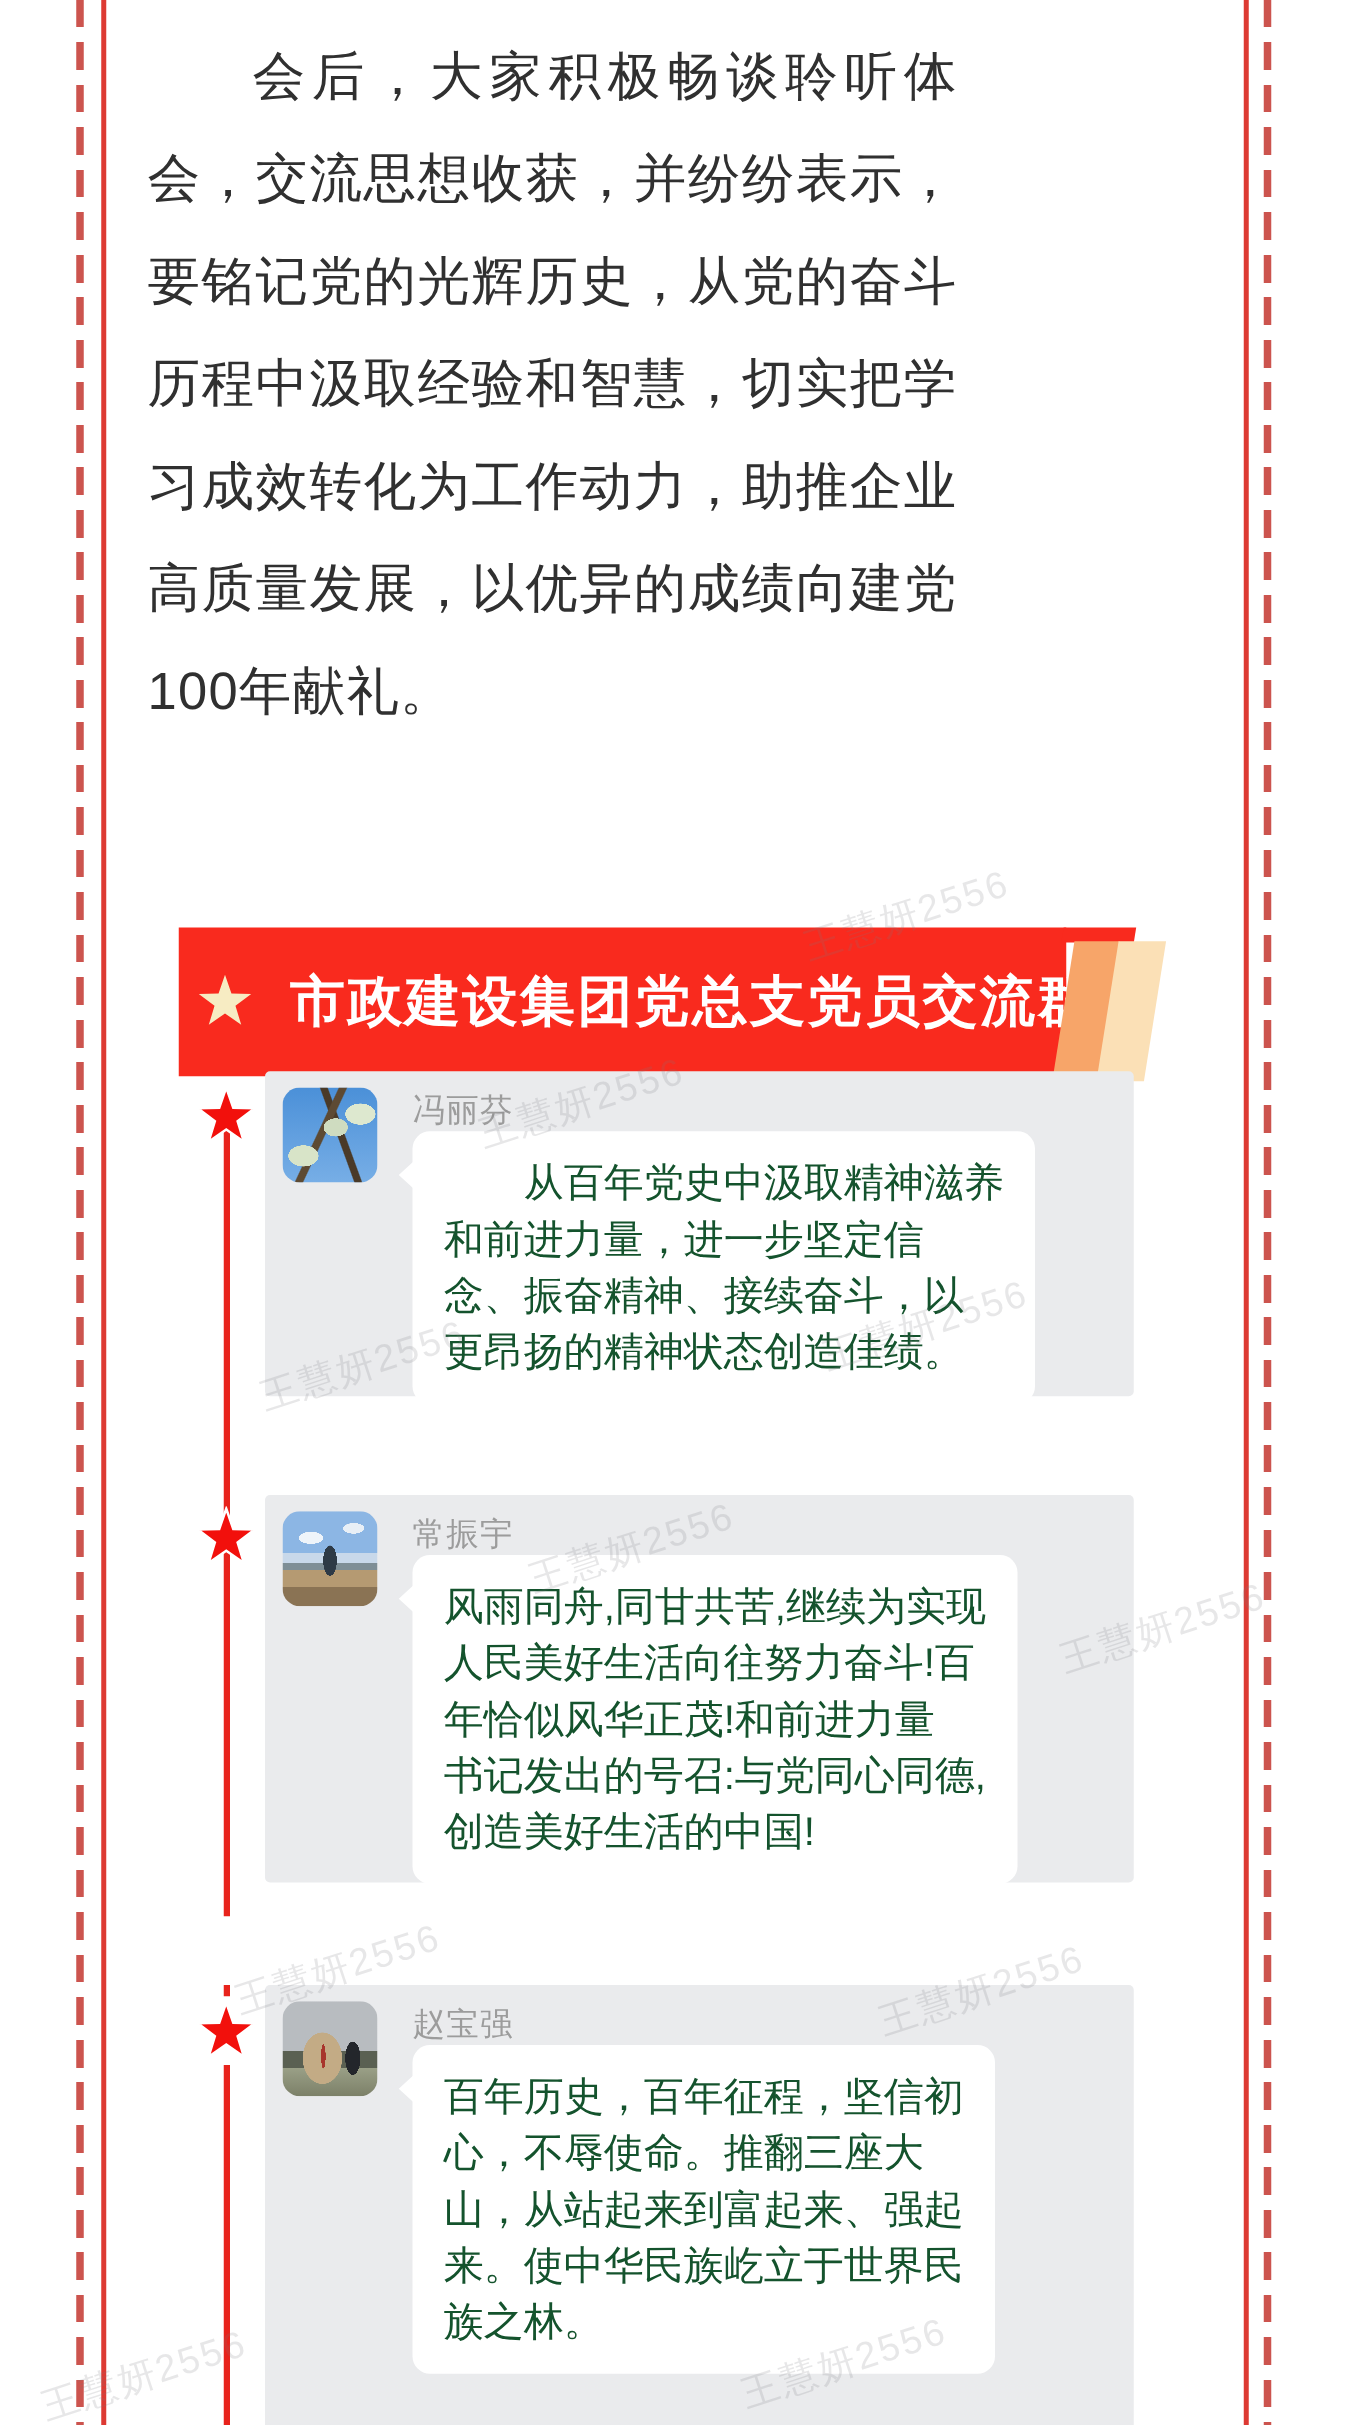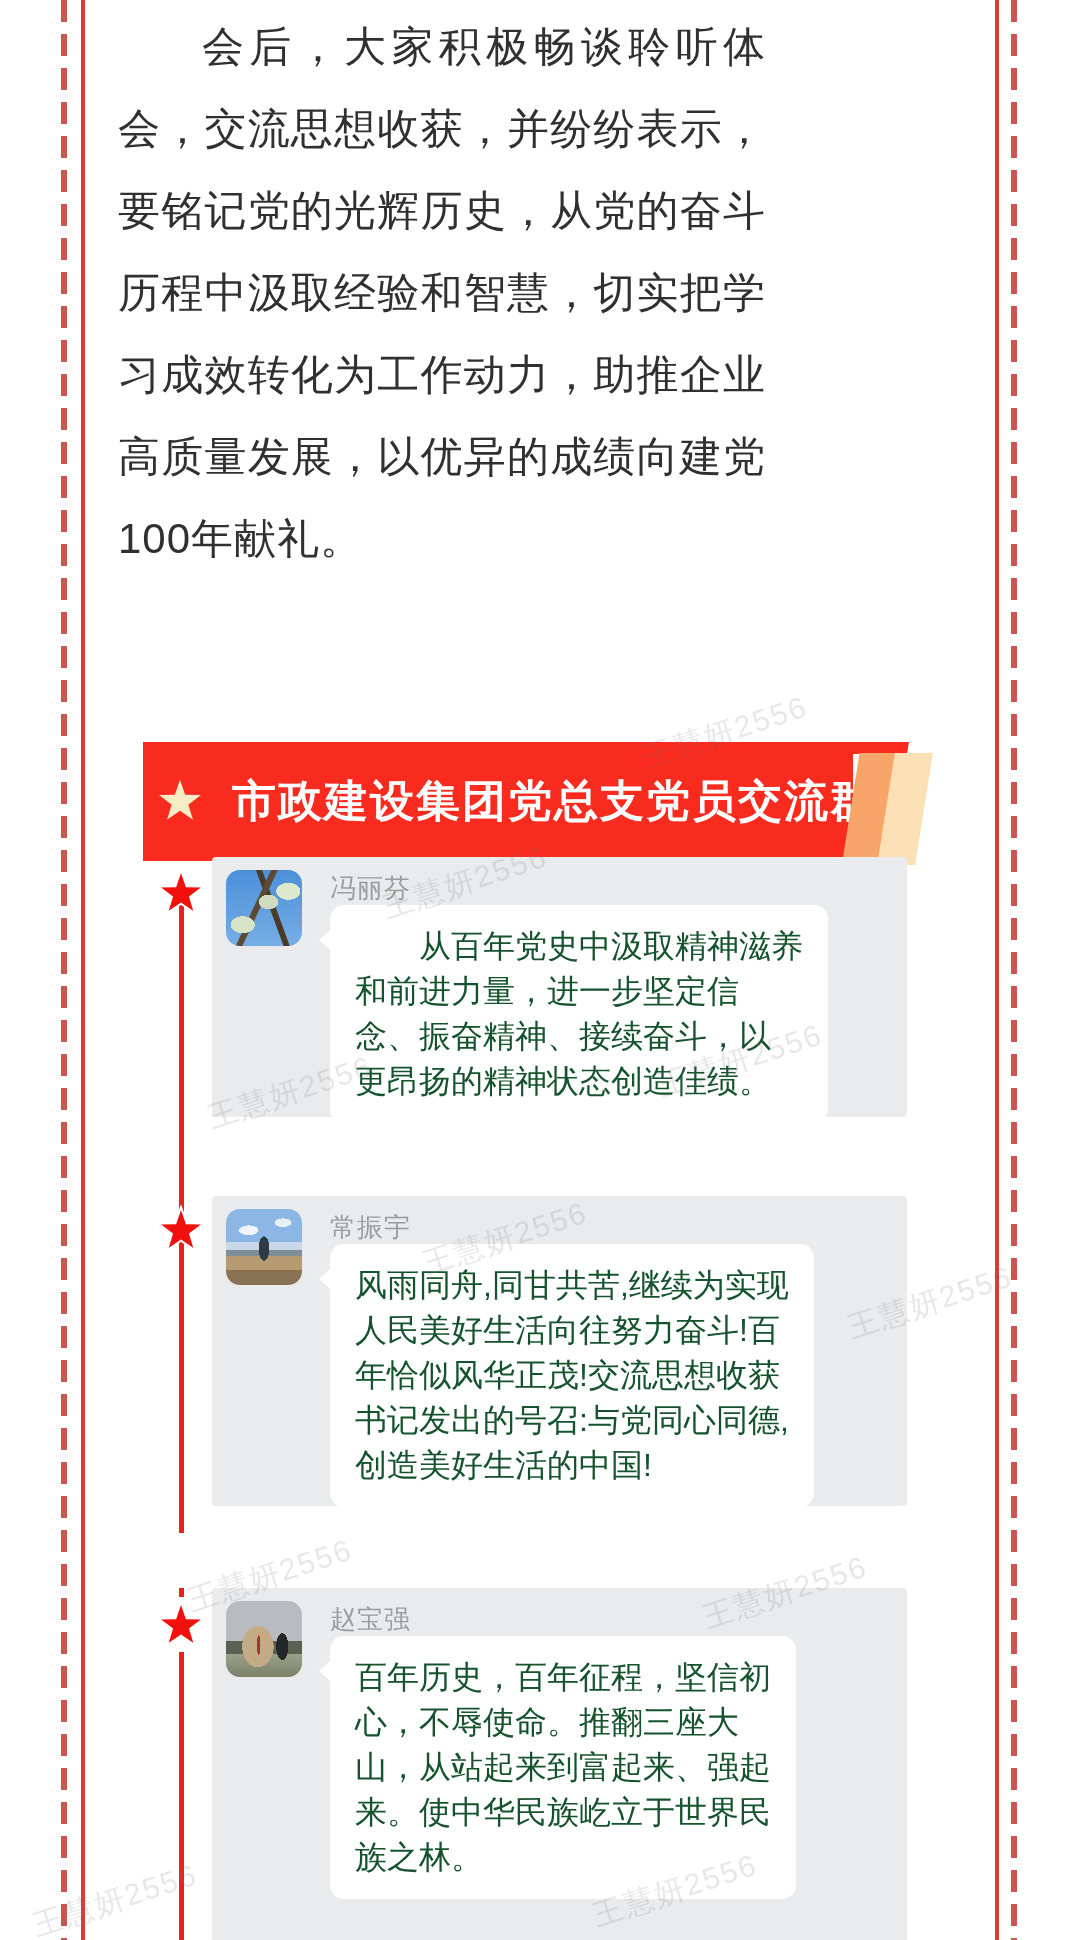--- a/index.html
+++ b/index.html
@@ -9,21 +9,21 @@
   }
   
   .vline{position:absolute;top:0;bottom:0;}
   .vline.dash-l{left:61px;width:6px;background:repeating-linear-gradient(180deg,#cc544e 0 22px,transparent 22px 34px);}
   .vline.solid-l{left:81px;width:4px;background:#dd3a33;}
   .vline.solid-r{left:995px;width:4px;background:#dd3a33;}
   .vline.dash-r{left:1011px;width:6px;background:repeating-linear-gradient(180deg,#cc544e 0 22px,transparent 22px 34px);}
 
   
   .paragraph{
-    position:absolute;left:118px;top:6px;width:648px;margin:0;
+    position:absolute;left:118px;top:20px;width:648px;margin:0;
     font-size:42px;line-height:82px;letter-spacing:1px;color:#303030;
     text-align:justify;text-indent:2em;
   }
 
   
   .banner{
     position:absolute;left:143px;top:742px;width:710px;height:119px;
     background:#f92a1e;display:flex;align-items:center;
   }
   .banner .star{position:absolute;left:14px;top:36px;width:46px;height:46px;}
@@ -134,21 +134,21 @@
 和前进力量，进一步坚定信
 念、振奋精神、接续奋斗，以
 更昂扬的精神状态创造佳绩。</span></div>
   </section>
 
   <section class="chat-panel p2">
     <div class="avatar avatar-2"></div>
     <div class="sender">常振宇</div>
     <div class="bubble"><span>风雨同舟,同甘共苦,继续为实现
 人民美好生活向往努力奋斗!百
-年恰似风华正茂!交流思想收获
+年恰似风华正茂!和前进力量
 书记发出的号召:与党同心同德,
 创造美好生活的中国!</span></div>
   </section>
 
   <section class="chat-panel p3">
     <div class="avatar avatar-3"></div>
     <div class="sender">赵宝强</div>
     <div class="bubble"><span>百年历史，百年征程，坚信初
 心，不辱使命。推翻三座大
 山，从站起来到富起来、强起

